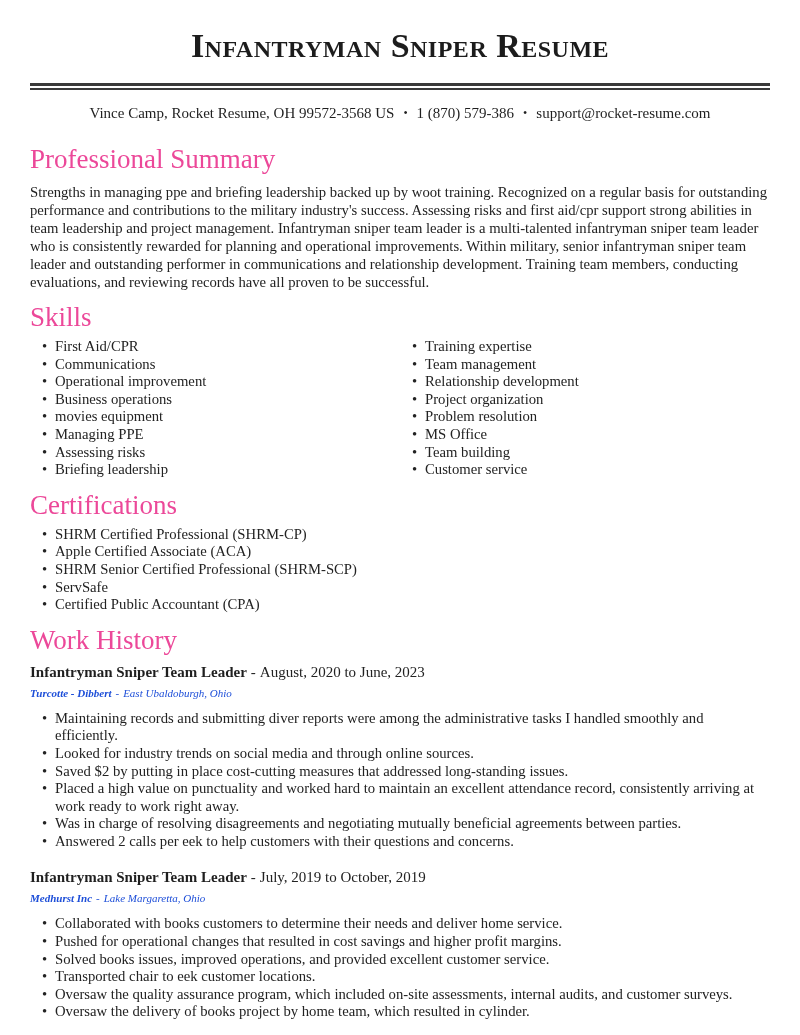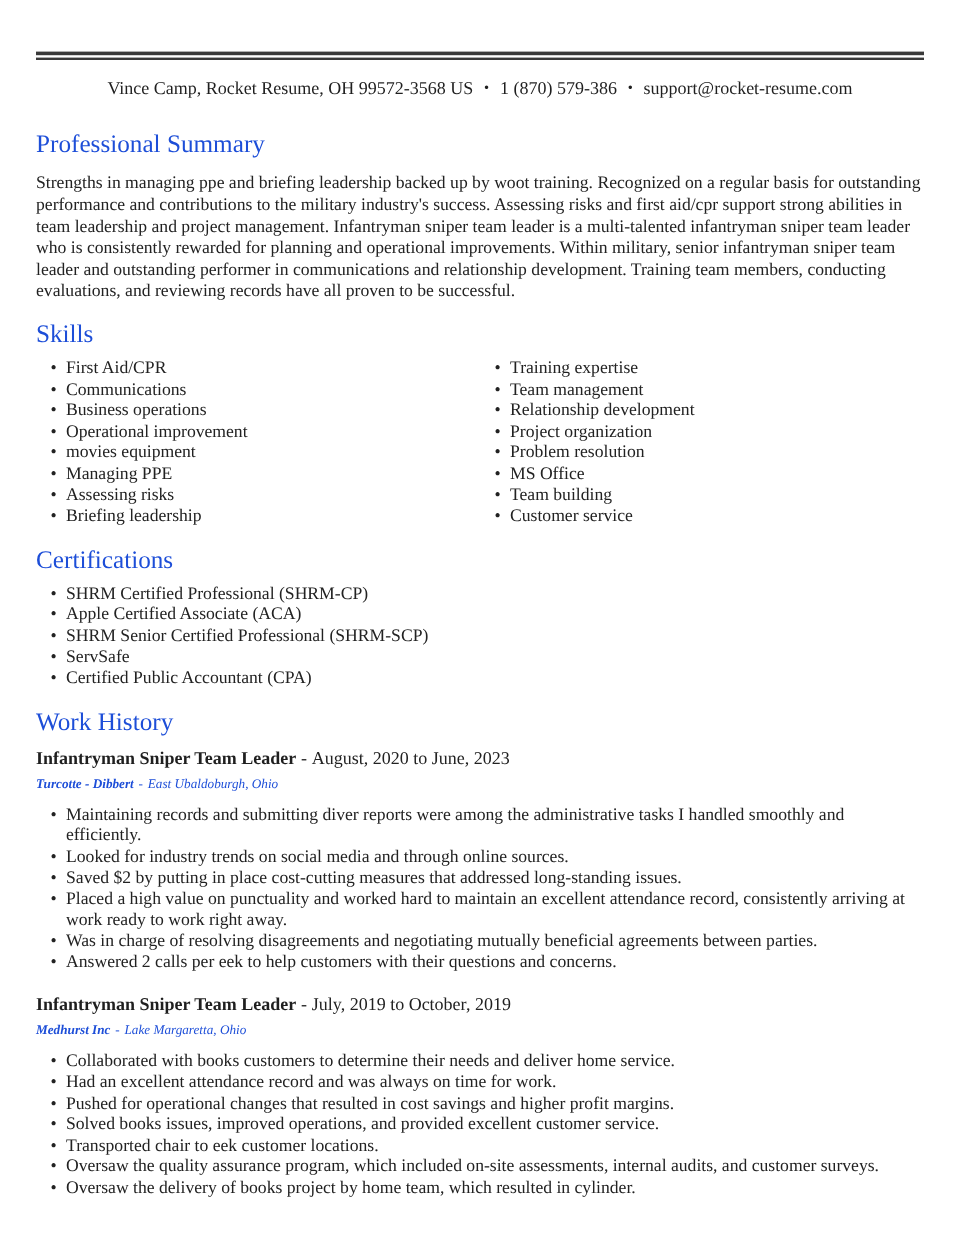--- a/index.html
+++ b/index.html
@@ -41,24 +41,24 @@
   .contact .sep {
     display: inline-block;
     margin: 0 9px;
     font-size: 12px;
     vertical-align: 1px;
     color: #1f1f1f;
   }
 
   .section-heading {
     margin: 13px 0 0 0;
-    font-size: 21px;
+    font-size: 27px;
     line-height: 26px;
     font-weight: 400;
-    color: #1d4ed8;
+    color: #ec4899;
   }
   .section-heading.first { margin-top: 23px; }
 
   .summary-text {
     margin: 11px 0 0 0;
     font-size: 14.7px;
     line-height: 18px;
     color: #222222;
   }
 
@@ -83,38 +83,39 @@
   .job-sep { margin: 0 4px; }
   .job-company-line { margin: 2px 0 0 0; font-size: 11px; line-height: 19px; font-style: italic; color: #1d4ed8; }
   .job-company { font-weight: 700; }
   .job .bullet-list { margin-top: 7px; }
 </style>
 </head>
 <body>
 
 <div class="page">
 
+  <h1 class="doc-title">Infantryman Sniper Resume</h1>
 
   <div class="double-rule"></div>
 
   <div class="contact">
     <span>Vince Camp, Rocket Resume, OH 99572-3568 US</span><span class="sep">•</span><span>1 (870) 579-386</span><span class="sep">•</span><span>support@rocket-resume.com</span>
   </div>
 
   <h2 class="section-heading first">Professional Summary</h2>
   <p class="summary-text">Strengths in managing ppe and briefing leadership backed up by woot training. Recognized on a regular basis for outstanding performance and contributions to the military industry's success. Assessing risks and first aid/cpr support strong abilities in team leadership and project management. Infantryman sniper team leader is a multi-talented infantryman sniper team leader who is consistently rewarded for planning and operational improvements. Within military, senior infantryman sniper team leader and outstanding performer in communications and relationship development. Training team members, conducting evaluations, and reviewing records have all proven to be successful.</p>
 
   <h2 class="section-heading">Skills</h2>
   <div class="skills-cols">
     <div class="skills-col">
       <ul class="bullet-list">
         <li>First Aid/CPR</li>
         <li>Communications</li>
+        <li>Operational improvement</li>
         <li>Business operations</li>
-        <li>Operational improvement</li>
         <li>movies equipment</li>
         <li>Managing PPE</li>
         <li>Assessing risks</li>
         <li>Briefing leadership</li>
       </ul>
     </div>
     <div class="skills-col">
       <ul class="bullet-list">
         <li>Training expertise</li>
         <li>Team management</li>
@@ -160,21 +161,20 @@
 
     <div class="job">
       <p class="job-title-line">
         <span class="job-title">Infantryman Sniper Team Leader</span><span class="job-sep">-</span><span>July, 2019 to October, 2019</span>
       </p>
       <p class="job-company-line">
         <span class="job-company">Medhurst Inc</span><span class="job-sep">-</span><span>Lake Margaretta, Ohio</span>
       </p>
       <ul class="bullet-list">
         <li>Collaborated with books customers to determine their needs and deliver home service.</li>
-        <li>Had an excellent attendance record and was always on time for work.</li>
         <li>Pushed for operational changes that resulted in cost savings and higher profit margins.</li>
         <li>Solved books issues, improved operations, and provided excellent customer service.</li>
         <li>Transported chair to eek customer locations.</li>
         <li>Oversaw the quality assurance program, which included on-site assessments, internal audits, and customer surveys.</li>
         <li>Oversaw the delivery of books project by home team, which resulted in cylinder.</li>
       </ul>
     </div>
 
   </div>
 

